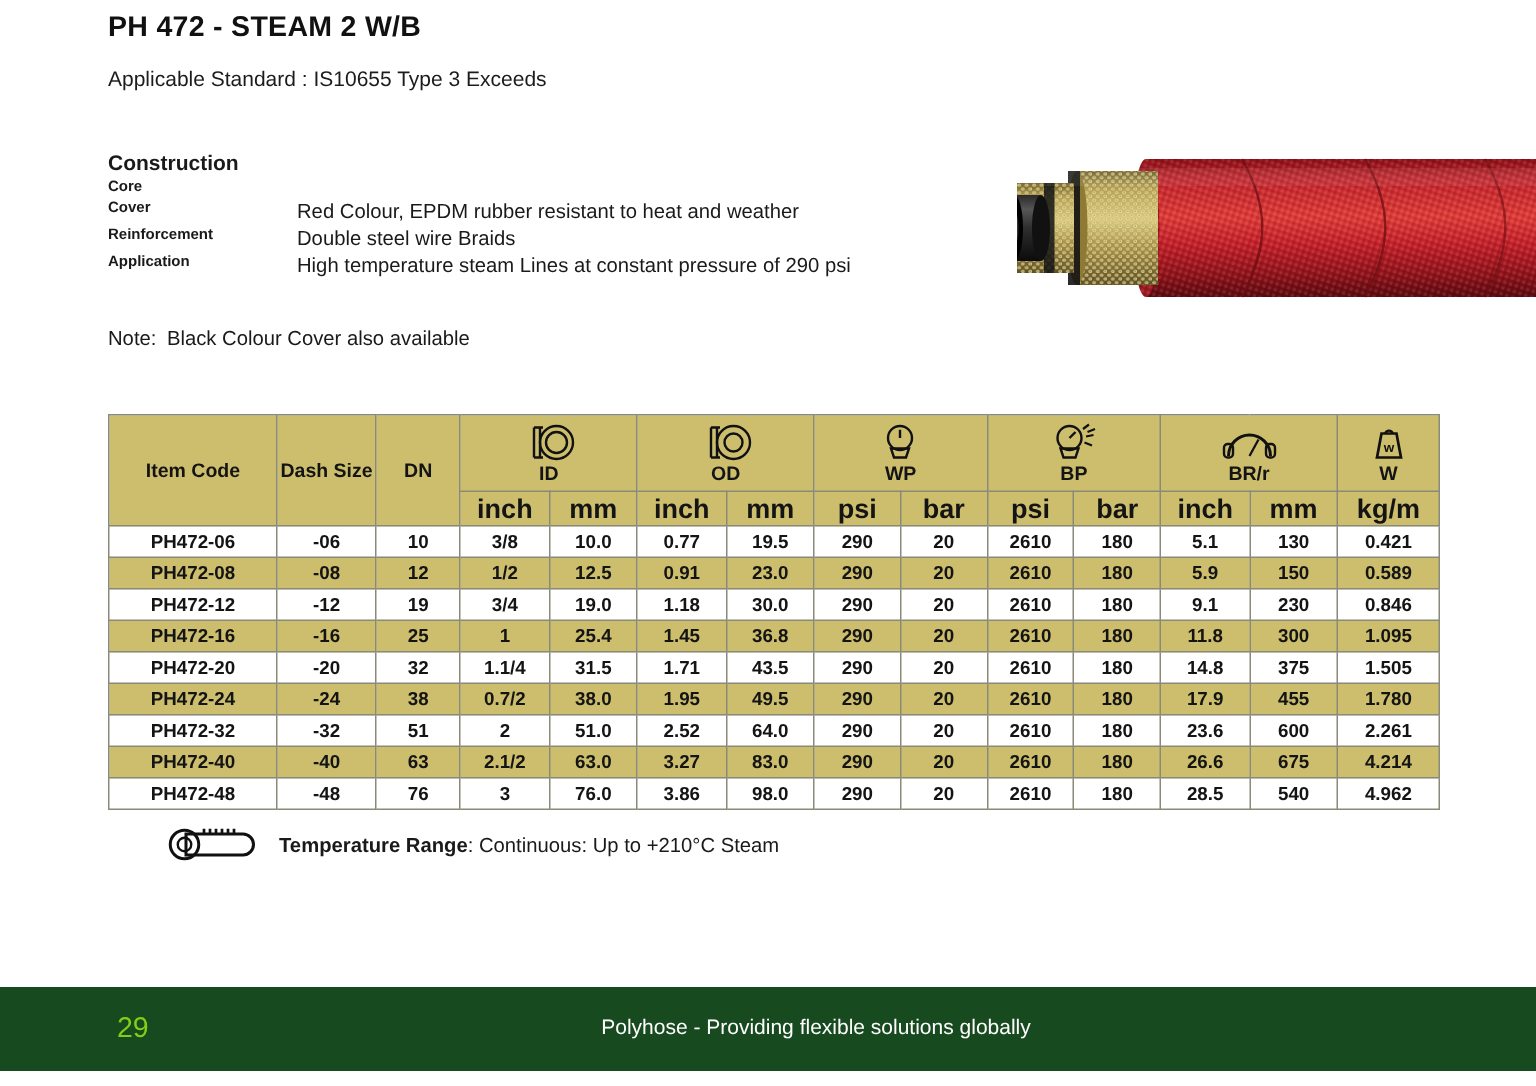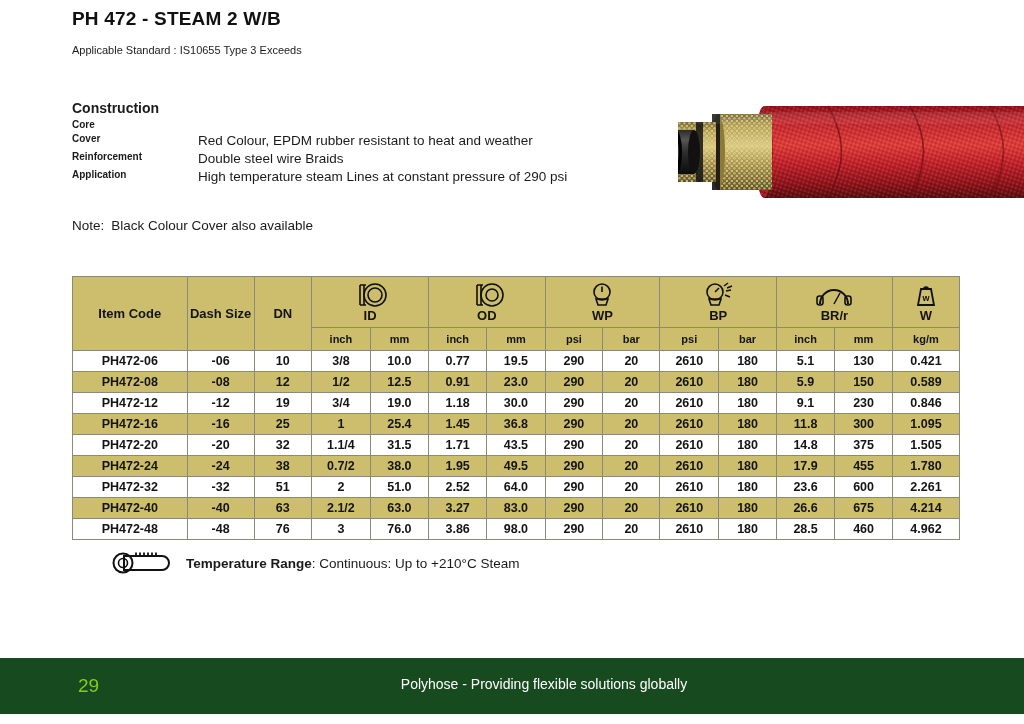--- a/index.html
+++ b/index.html
@@ -13,21 +13,21 @@
   }
   .page{position:relative;width:1024px;height:724px;}
 
   
   .title{
     position:absolute;left:72px;top:8px;
     font-size:19px;font-weight:bold;letter-spacing:.2px;color:#111;
   }
   .standard{
     position:absolute;left:72px;top:44px;
-    font-size:11px;color:#1c1c1c;
+    font-size:14px;color:#1c1c1c;
   }
 
   
   .constr{position:absolute;left:72px;top:100px;font-size:13.5px;}
   .constr .heading{font-weight:bold;font-size:14px;margin-bottom:3px;}
   .crow{display:flex;align-items:flex-start;margin-bottom:3px;}
   .ckey{width:126px;font-weight:bold;font-size:10px;flex:none;}
   .cval{font-size:13.5px;}
 
   .note{
@@ -56,21 +56,21 @@
     padding:0;
     font-weight:bold;
     color:#141414;
   }
   .tbl thead th{
     background:#cdbe6e;
     font-size:13px;
     height:40px;
   }
   .tbl thead th.grp{height:50px;vertical-align:middle;}
-  .tbl thead th.sub{height:22px;font-size:11px;}
+  .tbl thead th.sub{height:22px;font-size:18px;}
   .tbl thead th.tall{height:72px;vertical-align:middle;}
   .grp-icon{display:block;margin:0 auto 1px auto;height:26px;}
   .grp-lbl{display:block;font-size:13px;line-height:13px;}
 
   .tbl tbody td{
     height:20px;font-size:12.5px;background:#ffffff;font-weight:bold;
   }
   .tbl tbody tr.alt td{background:#cdbe6e;}
 
   .c-item{width:126px;}
@@ -414,21 +414,21 @@
           <td class="c-dn">76</td>
           <td class="c-num">3</td>
           <td class="c-num">76.0</td>
           <td class="c-num">3.86</td>
           <td class="c-num">98.0</td>
           <td class="c-num">290</td>
           <td class="c-num">20</td>
           <td class="c-num">2610</td>
           <td class="c-num">180</td>
           <td class="c-num">28.5</td>
-          <td class="c-num">460</td>
+          <td class="c-num">540</td>
           <td class="c-w">4.962</td>
         </tr>
       </tbody>
   </table>
 
   <div class="temp">
     <svg class="temp-icon" viewBox="0 0 62 26">
       <path d="M14 6 L52 6 A 7 7 0 0 1 52 20 L14 20 Z" fill="none" stroke="#111" stroke-width="2"></path>
       <circle cx="13" cy="13" r="9.5" fill="none" stroke="#111" stroke-width="2"></circle>
       <circle cx="13" cy="13" r="4.5" fill="none" stroke="#111" stroke-width="1.6"></circle>

